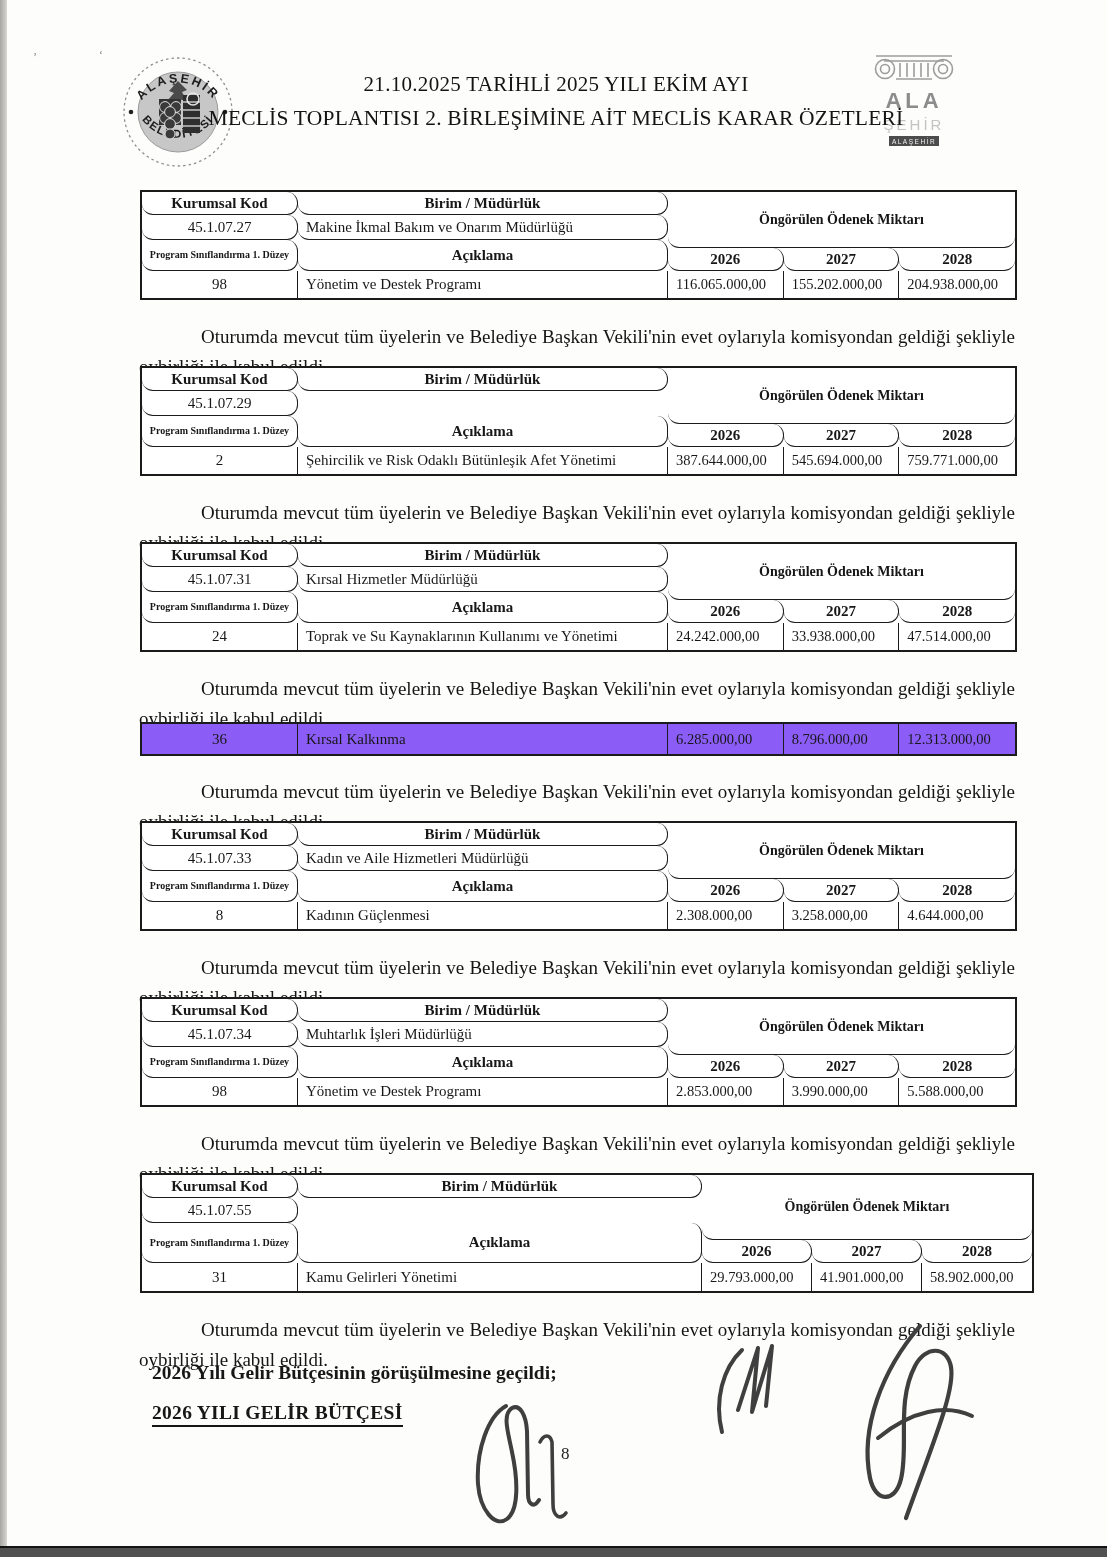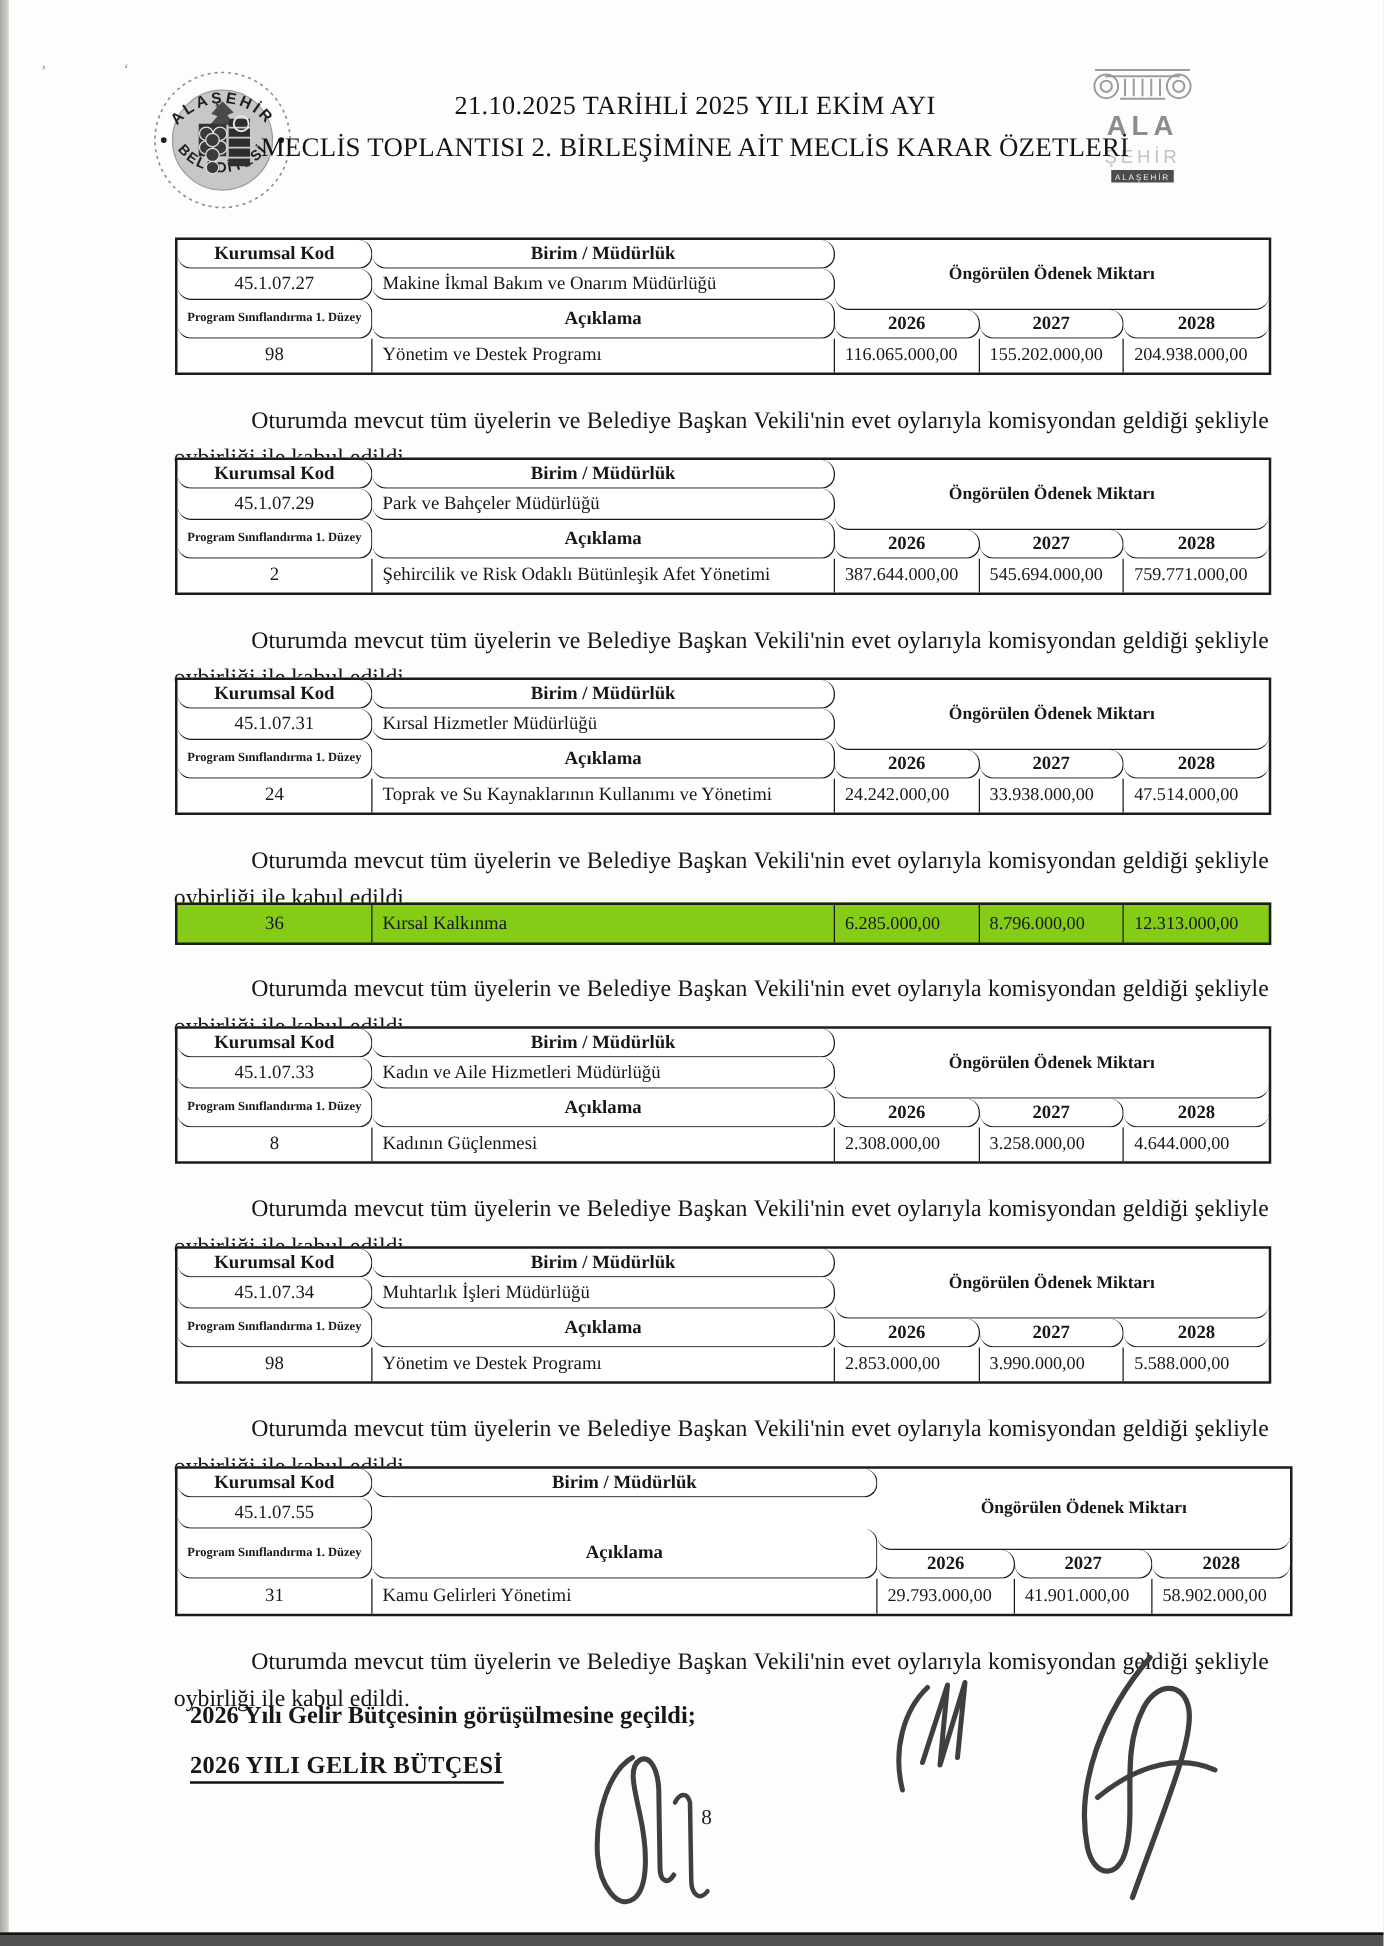--- a/index.html
+++ b/index.html
@@ -19,21 +19,21 @@
   .logo-left{position:absolute;left:121px;top:55px;z-index:1;}
   .logo-right{position:absolute;left:872px;top:52px;z-index:1;}
 
   
   .btable{position:absolute;left:140px;width:873px;display:grid;background:#fff;
           grid-template-columns:156px 370px 1fr 1fr 1fr;
           grid-template-rows:23px 25px 8px 23px 27px;
           border:2px solid #1b1b1b;}
   .btable.t7{width:890px;grid-template-columns:156px 404px 110px 110px 110px;
              grid-template-rows:23px 25px 17px 23px 28px;}
-  .rtable{position:absolute;left:140px;width:873px;display:grid;background:#84cc16;
+  .rtable{position:absolute;left:140px;width:873px;display:grid;background:#8b5cf6;
           grid-template-columns:156px 370px 1fr 1fr 1fr;grid-template-rows:30px;
           border:2px solid #1b1b1b;}
   .cell{display:flex;align-items:center;font-size:15px;overflow:hidden;line-height:1.12;}
   .br{border-right:1.6px solid #1b1b1b;}
   .bb{border-bottom:1.6px solid #1b1b1b;border-radius:11px;}
   .hd{justify-content:center;text-align:center;font-weight:bold;font-size:15px;}
   .ctr{justify-content:center;}
   .tl{padding-left:8px;}
   .prog-hd{font-size:10px;padding:0 4px;}
   .on-hd{font-size:14px;}
@@ -146,21 +146,20 @@
     <div class="cell tl br a-a2 amt">155.202.000,00</div>
     <div class="cell tl a-a3 amt">204.938.000,00</div>
   </div>
   <p class="para" style="top:303px">Oturumda mevcut tüm üyelerin ve Belediye Başkan Vekili'nin evet oylarıyla komisyondan geldiği şekliyle oybirliği ile kabul edildi.</p>
 
   <div class="btable" style="top:366px">
     <div class="cell hd br bb a-kk">Kurumsal Kod</div>
     <div class="cell hd br bb a-bm">Birim / Müdürlük</div>
     <div class="cell hd bb a-on on-hd">Öngörülen Ödenek Miktarı</div>
     <div class="cell ctr br bb a-kod">45.1.07.29</div>
-    <div class="cell tl br bb a-birim">Park ve Bahçeler Müdürlüğü</div>
     <div class="cell hd br bb a-prog prog-hd">Program Sınıflandırma 1. Düzey</div>
     <div class="cell hd br bb a-acik">Açıklama</div>
     <div class="cell hd br bb a-y1">2026</div>
     <div class="cell hd br bb a-y2">2027</div>
     <div class="cell hd bb a-y3">2028</div>
     <div class="cell ctr br a-pk">2</div>
     <div class="cell tl br a-desc">Şehircilik ve Risk Odaklı Bütünleşik Afet Yönetimi</div>
     <div class="cell tl br a-a1 amt">387.644.000,00</div>
     <div class="cell tl br a-a2 amt">545.694.000,00</div>
     <div class="cell tl a-a3 amt">759.771.000,00</div>

